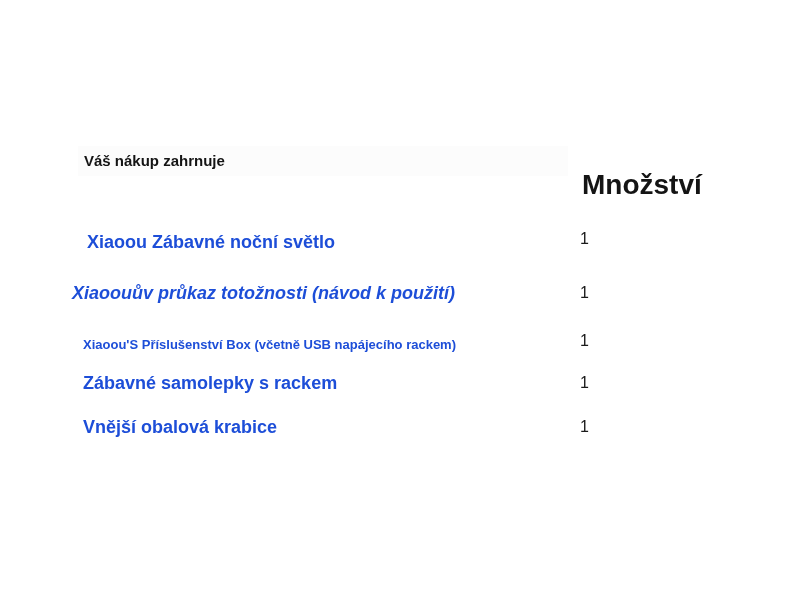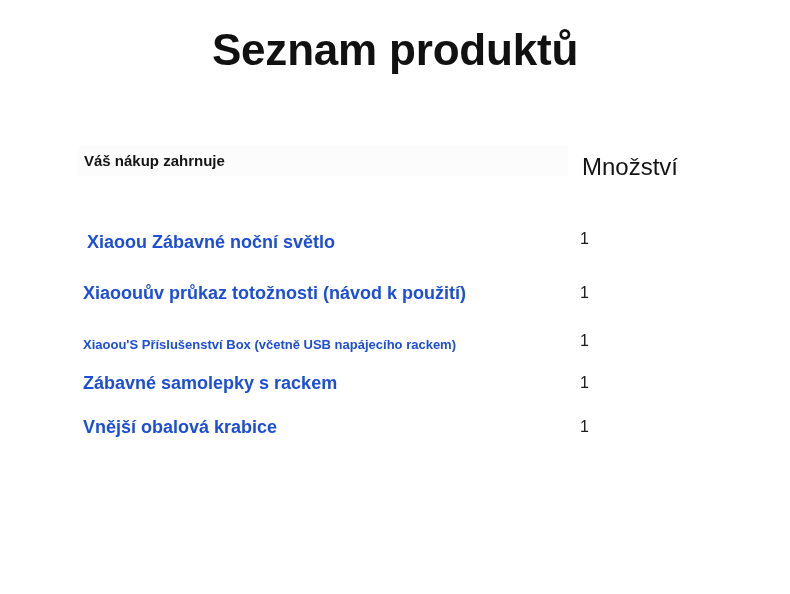--- a/index.html
+++ b/index.html
@@ -67,23 +67,23 @@
     left: 84px;
     top: 0;
     font-size: 15px;
     font-weight: bold;
     color: #141414;
     white-space: nowrap;
   }
   .th-qty {
     position: absolute;
     left: 582px;
-    top: 1px;
-    font-size: 24px;
-    font-weight: normal;
+    top: 17px;
+    font-size: 28px;
+    font-weight: bold;
     color: #141414;
     white-space: nowrap;
   }
 
   .row {
     position: absolute;
     left: 0;
     width: 790px;
   }
   .row .cell-desc {
@@ -100,41 +100,40 @@
     color: #1a1a1a;
     white-space: nowrap;
   }
 
   
   .row-0 { top: 232px; }
   .row-0 .cell-desc { left: 87px; font-size: 18px; top: 0; }
   .row-0 .cell-qty  { top: -2px; }
 
   .row-1 { top: 283px; }
-  .row-1 .cell-desc { left: 83px; font-size: 18px; top: 0; }
+  .row-1 .cell-desc { left: 72px; font-size: 18px; top: 0; font-style: italic; }
   .row-1 .cell-qty  { top: 1px; }
 
   .row-2 { top: 334px; }
   .row-2 .cell-desc { left: 83px; font-size: 13px; top: 3px; }
   .row-2 .cell-qty  { top: -2px; }
 
   .row-3 { top: 373px; }
   .row-3 .cell-desc { left: 83px; font-size: 18px; top: 0; }
   .row-3 .cell-qty  { top: 1px; }
 
   .row-4 { top: 417px; }
   .row-4 .cell-desc { left: 83px; font-size: 18px; top: 0; }
   .row-4 .cell-qty  { top: 1px; }
 </style>
 </head>
 <body>
 
 <div class="page">
 
-  <div class="page-title">Seznam produktů</div>
 
   <div class="header-band"></div>
 
   <div class="product-table">
 
     <div class="table-header">
       <span class="th-desc">Váš nákup zahrnuje</span>
       <span class="th-qty">Množství</span>
     </div>
 

